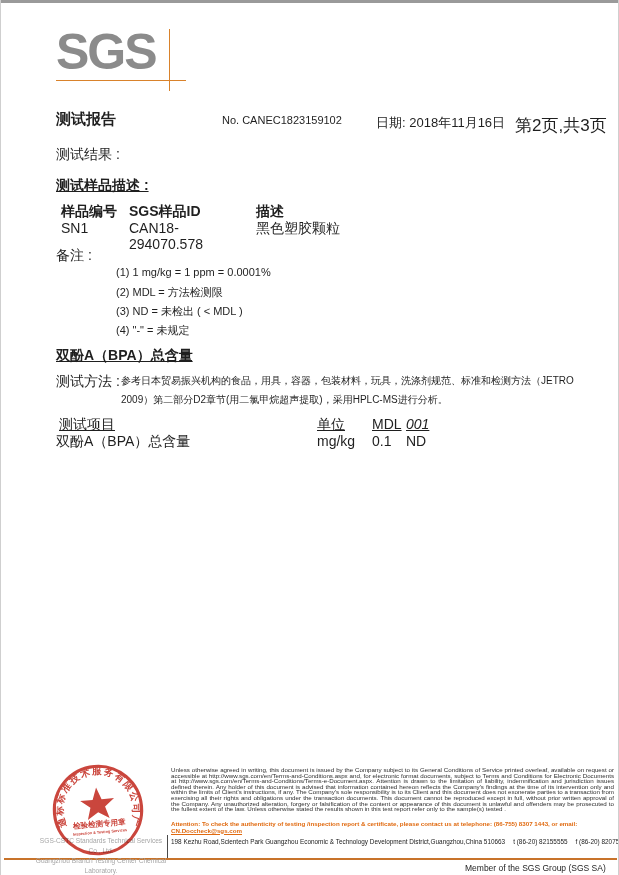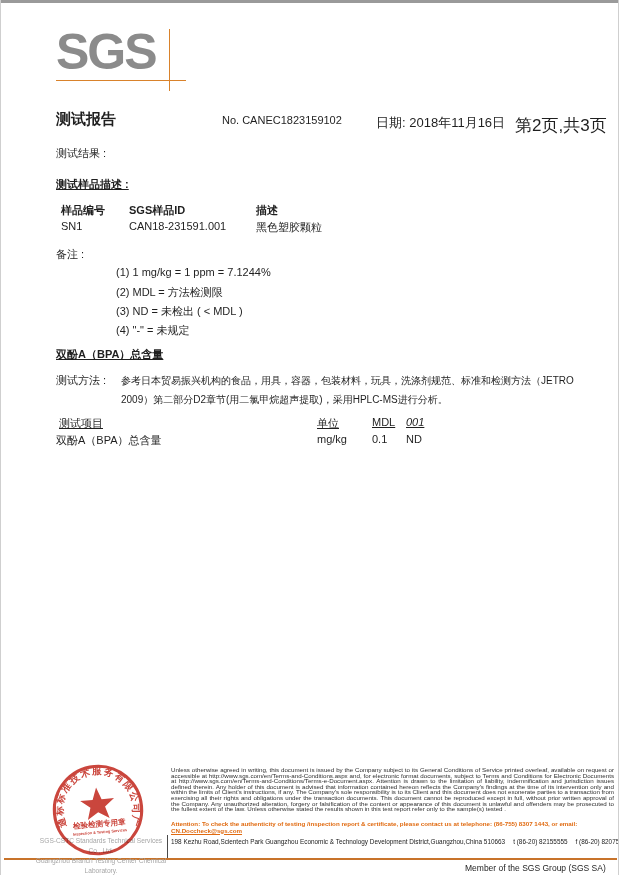--- a/index.html
+++ b/index.html
@@ -12,21 +12,21 @@
   .abs{position:absolute;}
   
   .sgs-logo{left:55px;top:26px;font-size:50px;font-weight:700;color:#8b8b8b;letter-spacing:-2px;line-height:52px;}
   .logo-hline{left:55px;top:80px;width:130px;height:1px;background:#d9822b;}
   .logo-vline{left:168px;top:29px;width:1px;height:62px;background:#d9822b;}
   
   .doc-title{left:55px;top:110px;font-size:15px;font-weight:700;}
   .report-no{left:221px;top:114px;font-size:11px;}
   .report-date{left:375px;top:114px;font-size:13px;}
   .page-info{left:514px;top:114px;font-size:17px;}
-  .t11{font-size:11px;}
+  .t11{font-size:14px;}
   .bold{font-weight:700;}
   .und{text-decoration:underline;}
   .ital{font-style:italic;}
   
   .col-c{}
   
   .note-line{left:115px;font-size:11px;}
   
   .method-text{left:120px;top:371px;width:466px;font-size:10px;line-height:19px;}
   
@@ -58,25 +58,25 @@
   <div class="abs report-date">日期: 2018年11月16日</div>
   <div class="abs page-info">第2页,共3页</div>
 
   <div class="abs t11" style="left:55px;top:146px;">测试结果 :</div>
   <div class="abs t11 bold und" style="left:55px;top:177px;">测试样品描述 :</div>
 
   <div class="abs t11 bold col-c" style="left:60px;top:203px;width:64px;">样品编号</div>
   <div class="abs t11 bold col-c" style="left:128px;top:203px;width:100px;">SGS样品ID</div>
   <div class="abs t11 bold" style="left:255px;top:203px;">描述</div>
   <div class="abs t11 col-c" style="left:60px;top:220px;width:64px;">SN1</div>
-  <div class="abs t11 col-c" style="left:128px;top:220px;width:100px;">CAN18-231591.001</div>
+  <div class="abs t11 col-c" style="left:128px;top:220px;width:100px;">CAN18-294070.578</div>
   <div class="abs t11" style="left:255px;top:220px;">黑色塑胶颗粒</div>
 
   <div class="abs t11" style="left:55px;top:247px;">备注 :</div>
-  <div class="abs note-line" style="top:266px;">(1) 1 mg/kg = 1 ppm = 7.1244%</div>
+  <div class="abs note-line" style="top:266px;">(1) 1 mg/kg = 1 ppm = 0.0001%</div>
   <div class="abs note-line" style="top:285px;">(2) MDL = 方法检测限</div>
   <div class="abs note-line" style="top:304px;">(3) ND = 未检出 ( &lt; MDL )</div>
   <div class="abs note-line" style="top:323px;">(4) "-" = 未规定</div>
 
   <div class="abs t11 bold und" style="left:55px;top:347px;">双酚A（BPA）总含量</div>
   <div class="abs t11" style="left:55px;top:373px;">测试方法 :</div>
   <div class="abs method-text">参考日本贸易振兴机构的食品，用具，容器，包装材料，玩具，洗涤剂规范、标准和检测方法（JETRO 2009）第二部分D2章节(用二氯甲烷超声提取)，采用HPLC-MS进行分析。</div>
 
   <div class="abs t11 und" style="left:58px;top:416px;">测试项目</div>
   <div class="abs t11 und col-c" style="left:316px;top:416px;width:50px;">单位</div>

